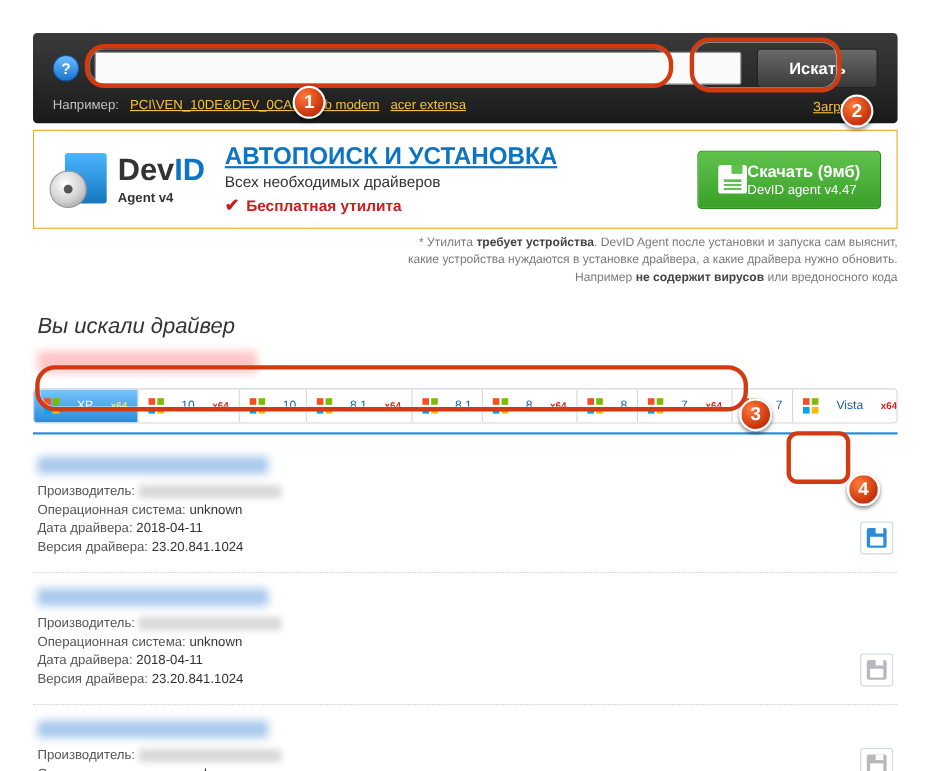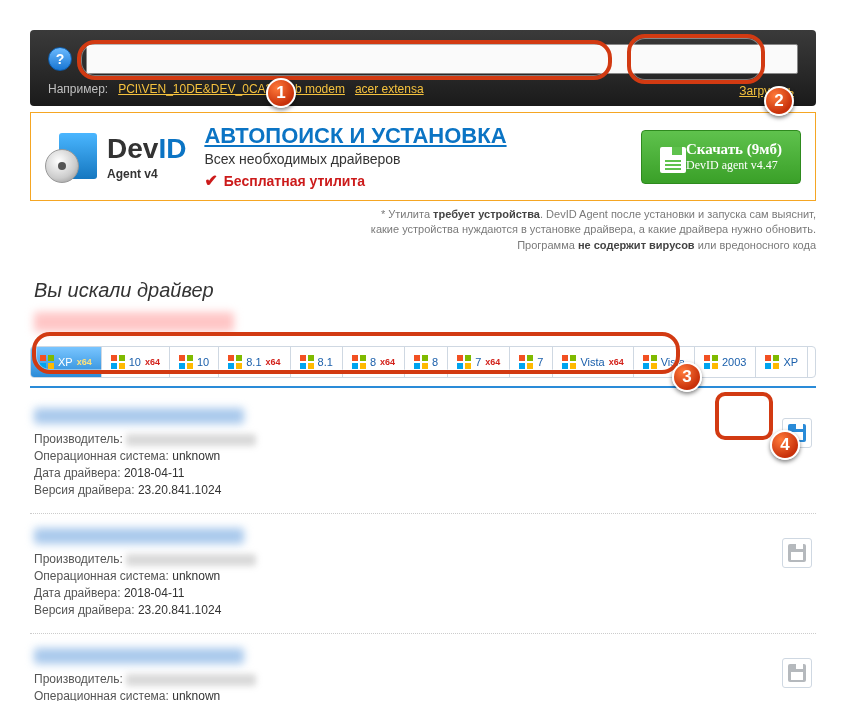--- a/index.html
+++ b/index.html
@@ -60,23 +60,22 @@
   .logo-text .brand span.hl { color: #0b74c4; }
   .logo-text .sub { font-size: 12px; font-weight: bold; margin-top: 2px; }
   .promo-mid { flex: 1; }
   .promo-mid .title { color: #0b74c4; font-weight: bold; font-size: 22px; text-decoration: underline; cursor: pointer; display: inline-block; }
   .promo-mid .subtitle { font-size: 14px; margin-top: 2px; }
   .promo-mid .free { color: #cc1b1b; font-weight: bold; font-size: 14px; margin-top: 4px; }
   .promo-mid .free .check { color: #cc1b1b; margin-right: 6px; font-size: 16px; }
   .promo-dl {
     background: linear-gradient(to bottom,#5fc24d,#3aa028);
     border: 1px solid #2e8a1e; border-radius: 4px;
-    padding: 10px 18px; color: #fff; display: flex; align-items: flex-end; 
+    padding: 10px 18px; color: #fff; display: flex; align-items: center; 
     cursor: pointer;
-    font-family: Liberation Serif, serif;
   }
   .promo-dl .save-big { width: 26px; height: 26px; background: #fff; position: relative; border-radius: 2px; }
   .promo-dl .save-big::before {
     content:""; position:absolute; top:0; right:4px; width:10px; height:8px; background:#5fc24d;
   }
   .promo-dl .save-big::after {
     content:""; position:absolute; bottom:3px; left:5px; right:5px; height:10px;
     background: repeating-linear-gradient(to bottom,#5fc24d 0 2px, transparent 2px 4px);
   }
   .promo-dl .t1 { font-weight: bold; font-size: 15px; }
@@ -89,41 +88,41 @@
   h2.search-title { font-size: 20px; font-weight: normal; margin: 26px 0 10px 4px; color: #333; font-style: italic; }
   .blurred-title { width: 200px; height: 20px; border-radius: 3px;
     background: #ffc6c6; filter: blur(4px); margin: 6px 0 14px 4px; }
 
   .os-tabs-wrap { position: relative; padding-bottom: 6px; }
   .os-tabs {
     display: flex; border: 1px solid #cfd8e2; border-radius: 4px;
     overflow: hidden; background: #fff;
   }
   .os-tab {
-    display: flex; align-items: center; gap: 4px; padding: 8px 9px;
+    display: flex; align-items: center; gap: 16px; padding: 8px 9px;
     border-right: 1px solid #cfd8e2; font-size: 11px; color: #1a5fab;
     cursor: pointer; white-space: nowrap;
   }
   .os-tab:last-child { border-right: none; }
   .os-tab.active { background: linear-gradient(to bottom,#79c5ff,#2a8bd8); color: #fff; }
   .os-tab .win {
     width: 14px; height: 14px; display: inline-block;
     background:
       linear-gradient(#f25022,#f25022) 0 0/6px 6px no-repeat,
       linear-gradient(#7fba00,#7fba00) 8px 0/6px 6px no-repeat,
       linear-gradient(#00a4ef,#00a4ef) 0 8px/6px 6px no-repeat,
       linear-gradient(#ffb900,#ffb900) 8px 8px/6px 6px no-repeat;
   }
   .os-tab sup { color: #d3221b; font-size: 9px; font-weight: bold; }
   .os-tab.active sup { color: #ffe27a; }
   .hr-blue { height: 2px; background: #2a8bd8; margin-top: 8px; }
 
   .driver {
     border-bottom: 1px dotted #ccc; padding: 14px 4px 16px 4px;
-    display: flex; align-items: flex-start; 
+    display: flex; align-items: flex-end; 
   }
   .driver-main { flex: 1; }
   .drv-name { width: 210px; height: 16px; background: #a9c9ec; filter: blur(4px); border-radius: 3px; margin-bottom: 8px; }
   .drv-line { font-size: 12px; color: #555; margin-top: 3px; }
   .drv-line .lbl { color: #555; }
   .drv-line .val { color: #333; }
   .drv-line .val.blur {
     display: inline-block; width: 130px; height: 12px; background: #d9d9d9;
     filter: blur(3px); border-radius: 2px; vertical-align: middle;
   }
@@ -158,20 +157,21 @@
 </style>
 </head>
 <body>
 
 <div class="page">
 
   <div class="topbar">
     <div class="search-row">
       <span class="help-btn">?</span>
       <input class="search-input" type="text" placeholder="" style="">
+      <button class="search-btn">Искать</button>
     </div>
     <div class="examples-row">
       <span>Например:</span>
       <a>PCI\VEN_10DE&amp;DEV_0CA3</a>
       <a>usb modem</a>
       <a>acer extensa</a>
     </div>
     <a class="loadlink">Загрузить</a>
   </div>
 
@@ -202,21 +202,21 @@
         <div class="t2">DevID agent v4.47</div>
       </div>
     </div>
   </div>
 
   <div class="promo-note">
     <div>
       <span class="star"></span><span>* Утилита </span><b>требует устройства</b><span>. DevID Agent после установки и запуска сам выяснит,</span>
     </div>
     <div>какие устройства нуждаются в установке драйвера, а какие драйвера нужно обновить.</div>
-    <div><span>Программа </span><b>не содержит вирусов</b><span> или вредоносного кода</span></div>
+    <div><span>Например </span><b>не содержит вирусов</b><span> или вредоносного кода</span></div>
   </div>
 
   <h2 class="search-title">Вы искали драйвер</h2>
   <div class="blurred-title"></div>
 
   <div class="os-tabs-wrap">
     <div class="os-tabs" id="os-tabs">
         <div class="os-tab active">
           <span class="win"></span>
           <span>XP</span>

